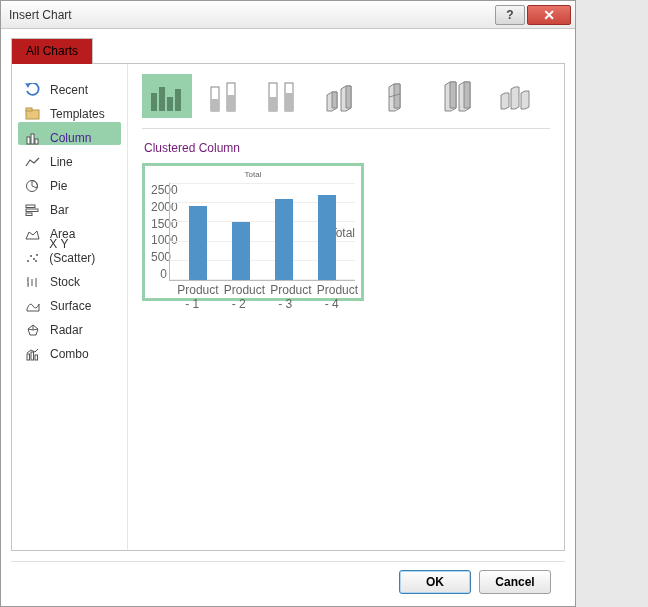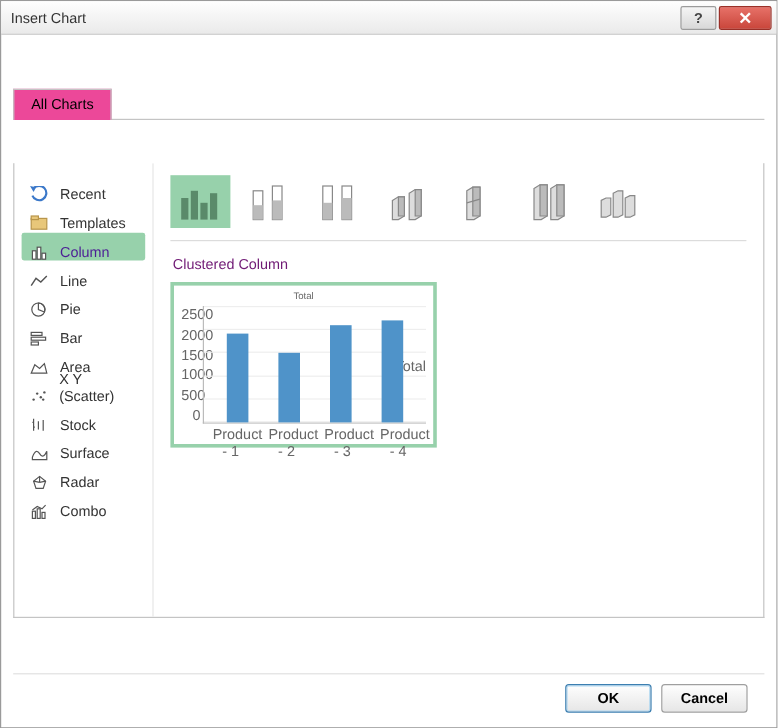--- a/index.html
+++ b/index.html
@@ -1,27 +1,27 @@
 <!DOCTYPE html>
 <html><head>
 <meta charset="utf-8">
 <style>
 * { box-sizing: border-box; margin: 0; padding: 0; font-family: "Segoe UI", Tahoma, sans-serif; font-size: 12px; }
 body { background: #e8e8e8; width: 648px; height: 607px; overflow: hidden; }
-.dialog { width: 648px; height: 607px; background: #fff; border: 1px solid #9a9a9a; display: flex; flex-direction: column; gap: 36px; }
+.dialog { width: 576px; height: 607px; background: #fff; border: 1px solid #9a9a9a; display: flex; flex-direction: column; }
 .titlebar { height: 28px; background: linear-gradient(#fefefe,#eaeaea); border-bottom: 1px solid #c8c8c8; display: flex; align-items: center; padding: 0 4px 0 8px; }
 .titlebar .title { flex: 1; color: #333; }
 .titlebar .winbtn { width: 30px; height: 20px; margin-left: 2px; border: 1px solid #9b9b9b; background: linear-gradient(#f5f5f5,#d8d8d8); display: flex; align-items: center; justify-content: center; border-radius: 2px; cursor: pointer; }
 .titlebar .winbtn.close { width: 44px; background: linear-gradient(#e77168,#c9463b); border-color: #9a2f27; }
 .titlebar .winbtn .glyph { font-weight: bold; color: #444; }
 .titlebar .winbtn.close .glyph { color: #fff; font-size: 14px; }
 
 .tabstrip { padding: 8px 10px 0 10px; }
 .tabstrip-inner { display: flex; border-bottom: 1px solid #c4c4c4; }
-.tab { padding: 5px 14px 6px 14px; border: 1px solid #c4c4c4; border-bottom: none; background: #ec4899; position: relative; top: 1px; cursor: pointer; }
+.tab { padding: 5px 14px 6px 14px; border: 1px solid #c4c4c4; border-bottom: none; background: #b91c1c; position: relative; top: 1px; cursor: pointer; }
 
 .content { flex: 1; display: flex; padding: 0 10px 10px 10px; }
 .panel { flex: 1; border: 1px solid #c4c4c4; border-top: none; display: flex; overflow: hidden; }
 
 .sidebar { width: 116px; padding: 10px 6px; border-right: 1px solid #e6e6e6; }
 .sidebar-item { display: flex; align-items: flex-end; height: 23px; padding: 0 6px; cursor: pointer; border-radius: 2px; margin-bottom: 1px; color: #333; }
 .sidebar-item.selected { background: #97d1ab; color: #4c1d95; }
 .sidebar-item .icon { width: 18px; height: 14px; margin-right: 8px; display: flex; align-items: center; justify-content: center; }
 .sidebar-item .icon svg { width: 16px; height: 14px; }
 

